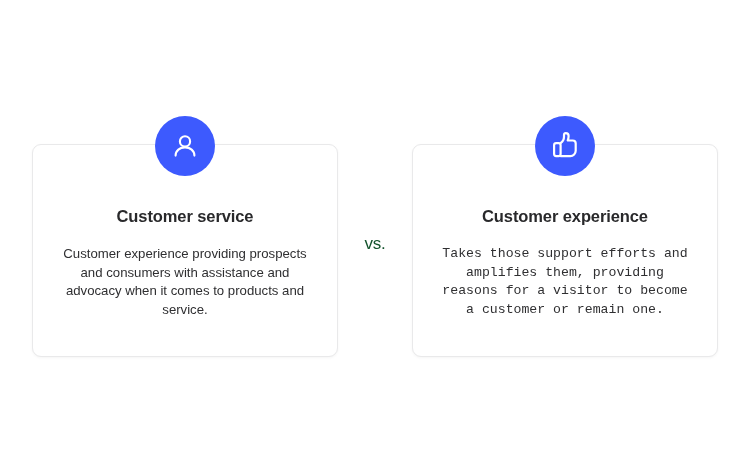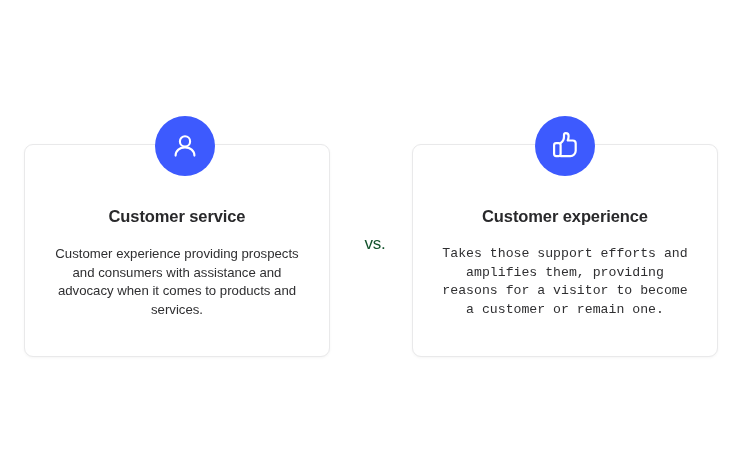--- a/index.html
+++ b/index.html
@@ -25,21 +25,21 @@
   .card {
     position: absolute;
     top: 144px;
     height: 213px;
     background: #ffffff;
     border: 1px solid #e9e9ea;
     border-radius: 9px;
     box-shadow: 0 1px 3px rgba(0,0,0,0.045);
     box-sizing: border-box;
   }
-  #card-left  { left: 24px;  width: 306px; }
+  #card-left  { left: 32px;  width: 306px; }
   #card-right { left: 412px; width: 306px; }
 
   .card-body {
     position: absolute;
     left: 0;
     right: 0;
     top: 62px;
     padding: 0 12px;
     box-sizing: border-box;
     text-align: center;
@@ -96,21 +96,21 @@
   }
 </style>
 </head>
 <body>
 
 <div id="canvas">
 
   <div class="card" id="card-left">
     <div class="card-body">
       <div class="card-title">Customer service</div>
-      <div class="card-text">Customer experience providing prospects and consumers with assistance and advocacy when it comes to products and services.</div>
+      <div class="card-text">Customer experience providing prospects and consumers with assistance and advocacy when it comes to products and service.</div>
     </div>
   </div>
 
   <div class="icon-badge" id="badge-left">
     <span>
       <svg width="32" height="32" viewBox="0 0 32 32" fill="none" xmlns="http://www.w3.org/2000/svg" aria-hidden="true">
         <circle cx="16" cy="11.4" r="5.1" stroke="#ffffff" stroke-width="2.1" fill="none"></circle>
         <path d="M6.6 25.6c0-5.0 4.2-8.2 9.4-8.2s9.4 3.2 9.4 8.2" stroke="#ffffff" stroke-width="2.1" fill="none" stroke-linecap="round"></path>
       </svg>
     </span>

